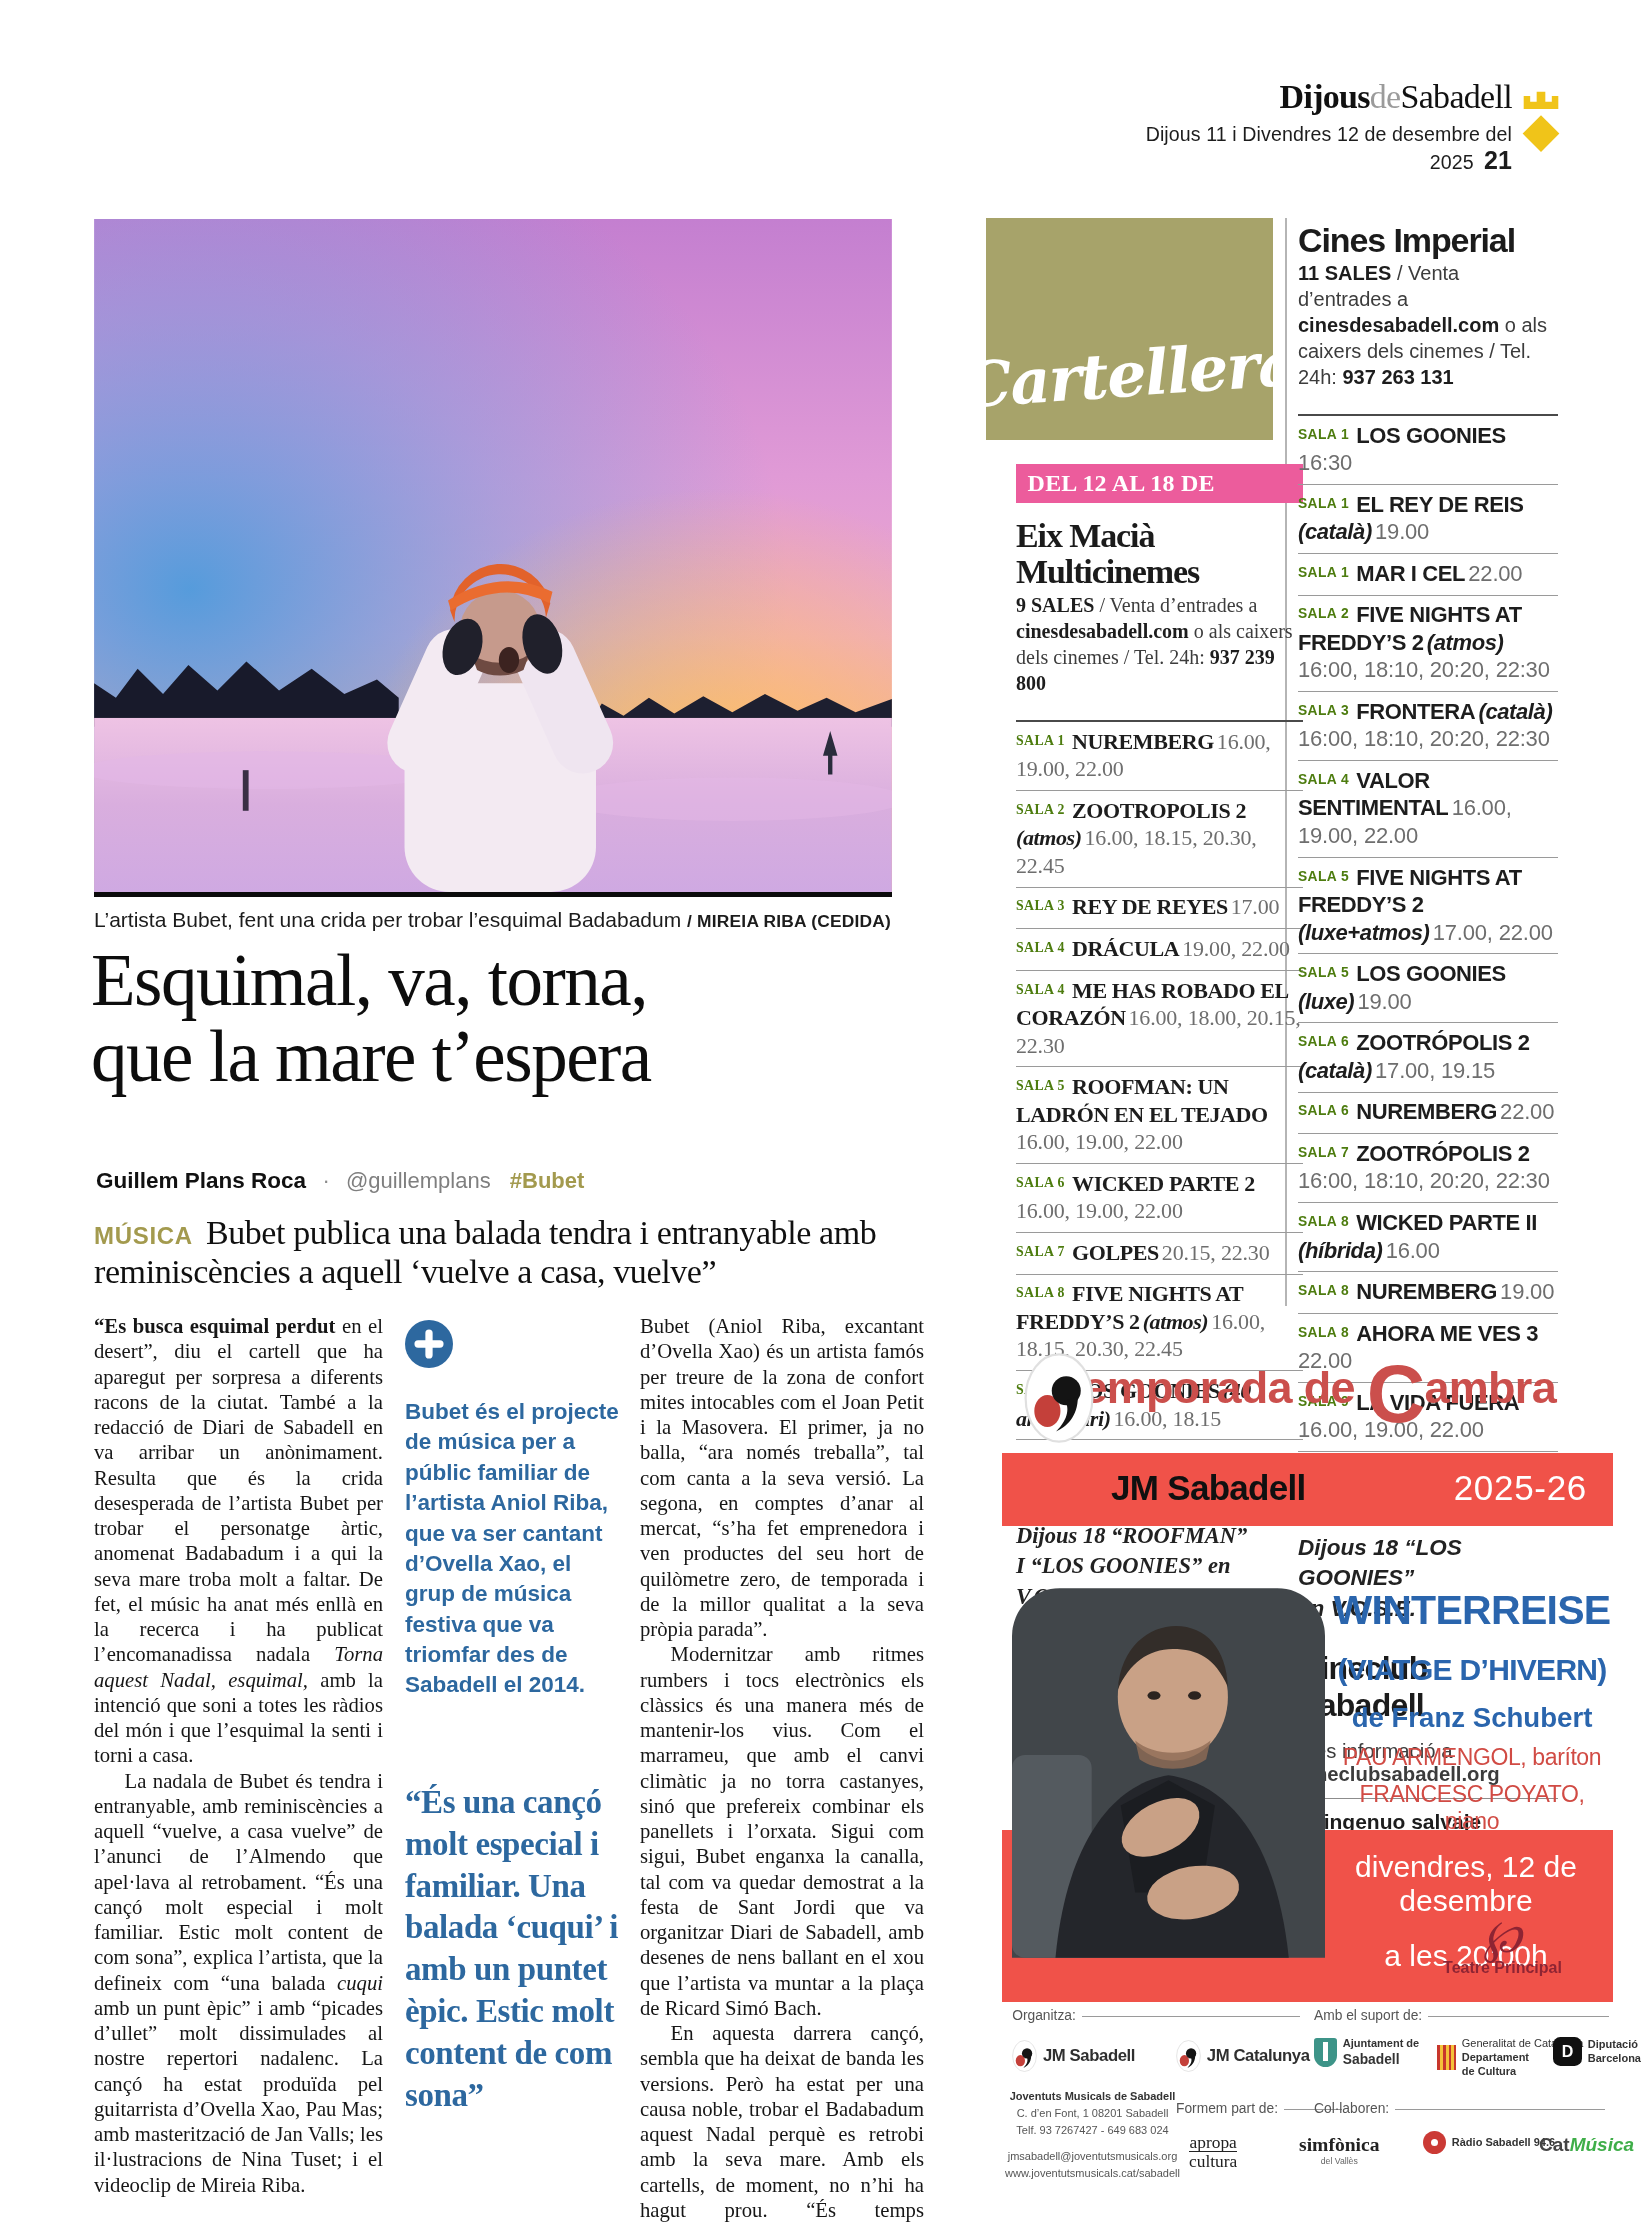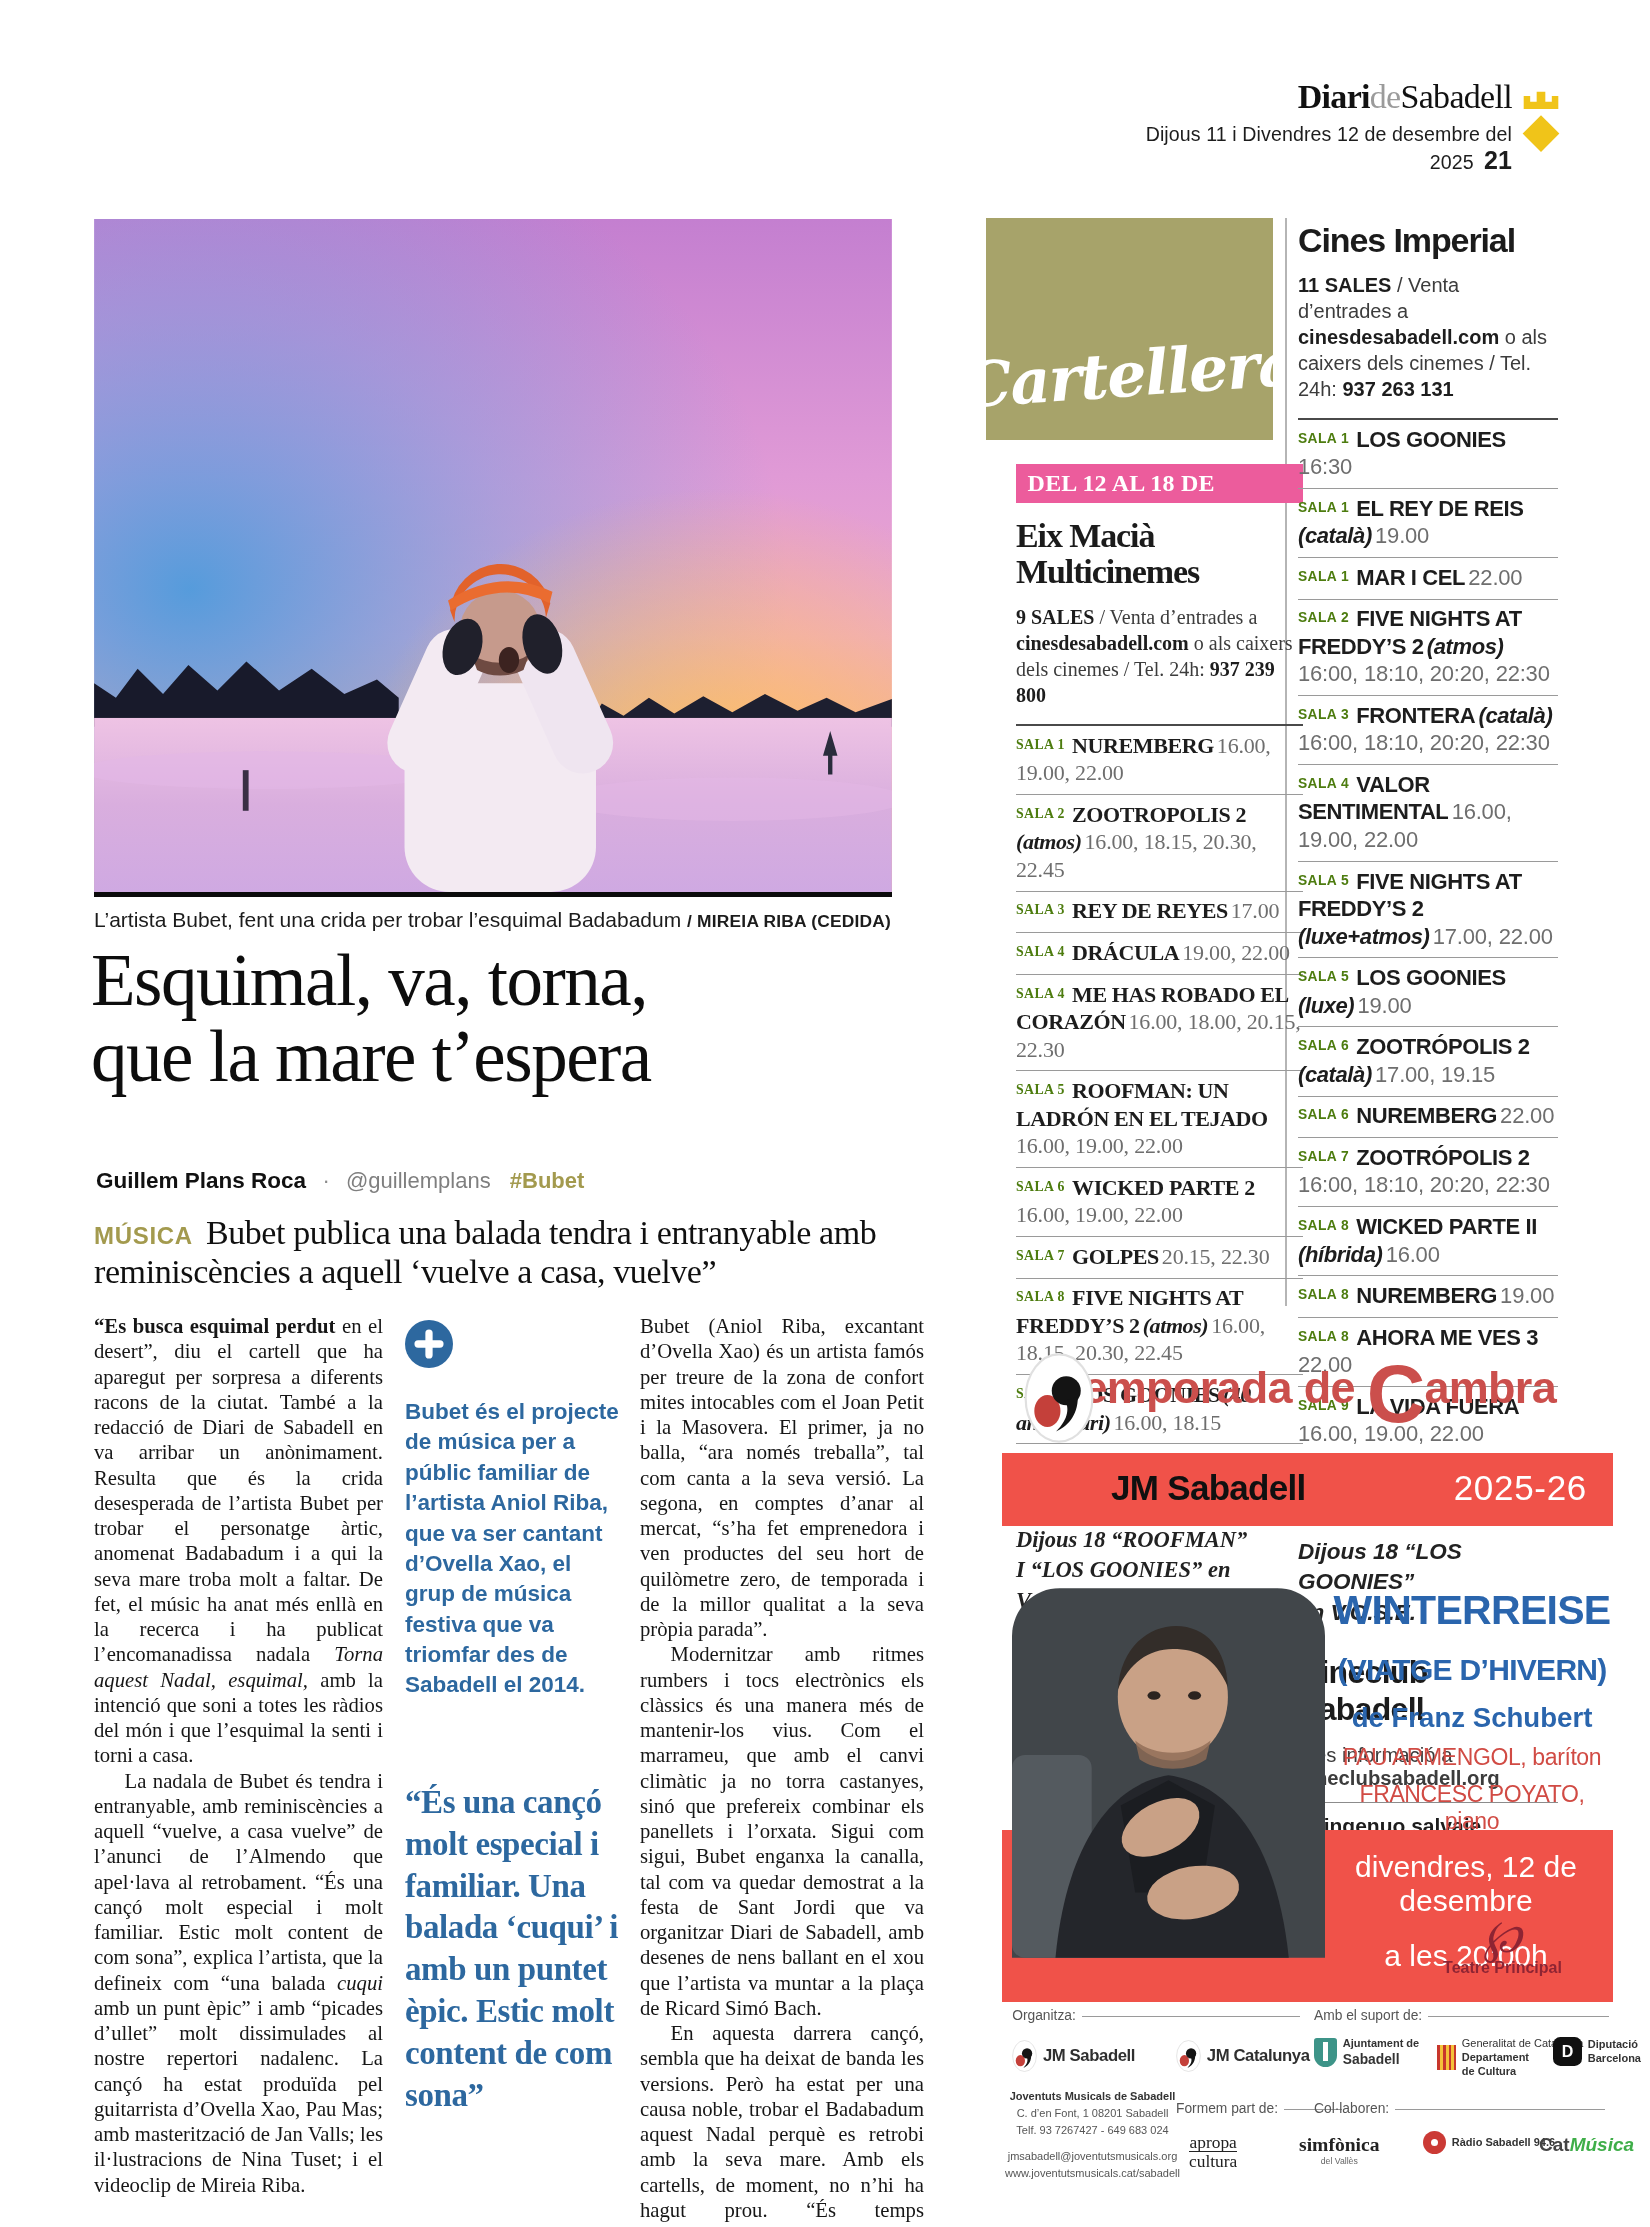--- a/index.html
+++ b/index.html
@@ -50,22 +50,22 @@
   
   #cart-box{position:absolute;left:986px;top:218px;width:287px;height:222px;background:#a7a36a;
             display:flex;align-items:flex-end;justify-content:center;}
   #cart-script{font-family:"DejaVu Serif",serif;font-style:italic;font-weight:700;color:#fff;
                font-size:62px;transform:rotate(-4deg);margin-bottom:29px;letter-spacing:-1.5px;}
   #eix-col{position:absolute;left:1016px;top:464px;width:287px;font-family:Liberation Serif, serif;}
   #imp-col{position:absolute;left:1298px;top:222px;width:260px;}
   .banner{background:#ec5c9c;color:#fff;font-weight:700;font-size:24px;height:39px;line-height:39px;
           padding-left:11.6px;letter-spacing:0.2px;}
   .cine-name{font-weight:700;font-size:34px;line-height:1.08;letter-spacing:-1.1px;color:#1b1b1b;margin-top:14.5px;}
-  .cine-info{margin-top:13px;font-size:20px;line-height:1.3;color:#3c3c3c;border-bottom:2.2px solid #4a4a4a;
-             padding-bottom:16px;}
+  .cine-info{margin-top:1px;font-size:20px;line-height:1.3;color:#3c3c3c;border-bottom:2.2px solid #4a4a4a;
+             padding-bottom:24px;}
   .cine-info b{color:#1d1d1d;}
   .lrow{border-bottom:1.5px solid #9a9a9a;padding:5.8px 0 7.3px;line-height:1.25;}
   .sala{display:inline-block;font-size:13.8px;font-weight:700;letter-spacing:0.4px;transform:translateY(-3.6px);
         margin-right:7.3px;color:#4d7c0f;}
   .lt{font-size:22px;font-weight:700;letter-spacing:-0.4px;color:#1d1d1d;}
   .ln{font-size:22px;font-weight:700;font-style:italic;letter-spacing:-0.4px;color:#1d1d1d;}
   .ltm{font-size:22px;color:#6e6e6e;letter-spacing:-0.2px;}
   .vnote{margin-top:11.6px;font-style:italic;font-weight:700;font-size:22.5px;line-height:1.35;color:#222;}
   #vrule{position:absolute;left:1285px;top:218px;width:1.5px;height:1088px;background:#b5b5b5;}
   .cc-name{font-weight:700;font-size:32px;letter-spacing:-0.7px;margin-top:26px;color:#1b1b1b;}
@@ -119,21 +119,21 @@
   .simf small{display:block;font-family:"Liberation Sans",sans-serif;font-weight:400;font-size:8.7px;color:#666;margin-top:2.2px;}
   .catm{font-size:19px;font-weight:700;}
   .catm .g{color:#3fae49;font-style:italic;}
 </style>
 </head>
 <body>
 
 <div id="page">
 
   <div id="brand-block">
-    <div class="brand-line"><span class="brand-bold">Diari</span><span class="brand-mid">de</span><span class="brand-rest">Sabadell</span></div>
+    <div class="brand-line"><span class="brand-bold">Dijous</span><span class="brand-mid">de</span><span class="brand-rest">Sabadell</span></div>
     <div class="date-line"><span>Dijous 11 i Divendres 12 de desembre del 2025</span><span class="page-num">21</span></div>
   </div>
   <svg id="brand-icon" viewBox="0 0 60 104">
     <path d="M6,32 V14 h9 v8 h9 V8 h12 v14 h9 v-8 h9 v18 z" fill="#f0c419"></path>
     <rect x="12" y="48" width="36" height="36" transform="rotate(45 30 66)" fill="#f0c419"></rect>
   </svg>
 
   <div id="photo">
     <svg width="798" height="673" viewBox="0 0 1100 928">
       <defs>

